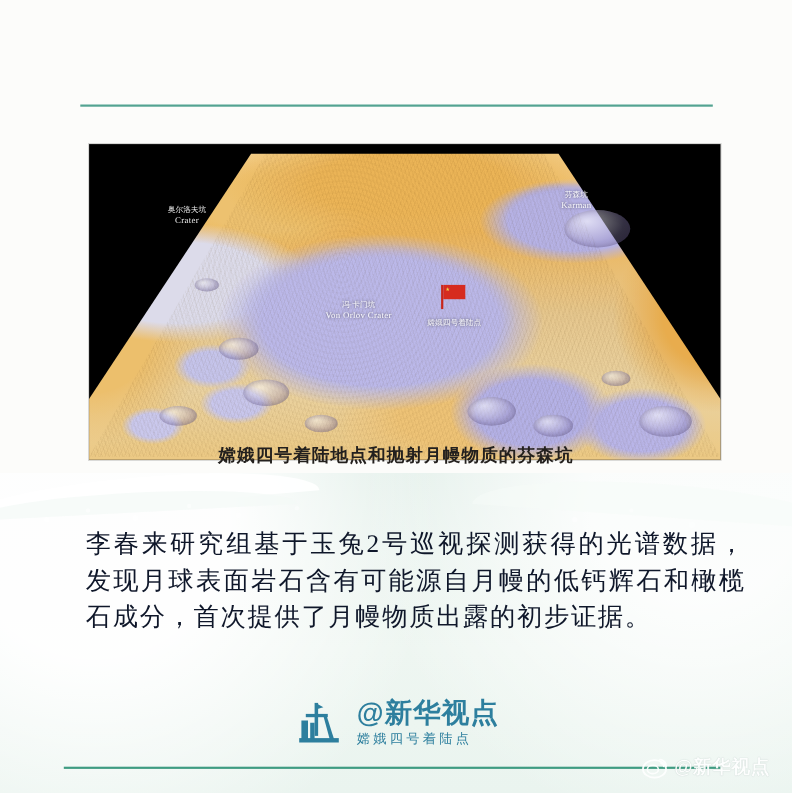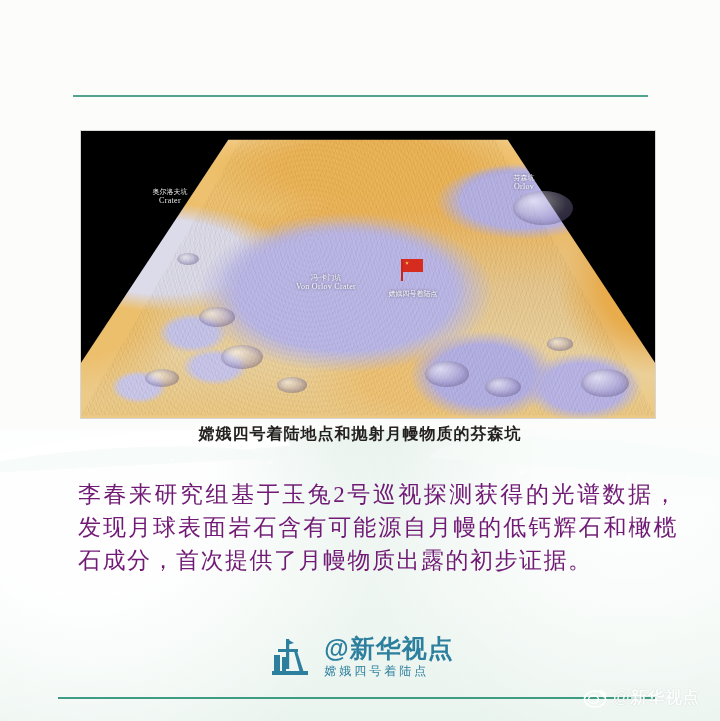--- a/index.html
+++ b/index.html
@@ -77,27 +77,27 @@
     box-shadow:inset 0 0 6px rgba(60,50,90,.35);}
   .map-label{position:absolute;color:#fff;text-shadow:0 0 3px rgba(0,0,0,.7);
     font-size:7px;line-height:9px;text-align:center;white-space:nowrap;opacity:.92;}
   .map-label .en{font-size:8px;font-family:"Liberation Serif","DejaVu Serif",serif;letter-spacing:.3px;}
   .flag{position:absolute;width:20px;height:13px;background:#d62b1f;}
   .flag:after{content:"";position:absolute;left:-2px;top:0;width:2px;height:22px;background:#c8261b;}
   .flag-star{position:absolute;left:2px;top:2px;width:4px;height:4px;background:#f3d34a;
     clip-path:polygon(50% 0%,61% 35%,98% 35%,68% 57%,79% 91%,50% 70%,21% 91%,32% 57%,2% 35%,39% 35%);}
 
   
-  .caption{position:absolute;left:0;top:424px;width:720px;text-align:center;
+  .caption{position:absolute;left:0;top:404px;width:720px;text-align:center;
     font-size:16px;font-weight:bold;color:#23201e;letter-spacing:1px;}
 
   
   .body-text{position:absolute;left:78px;top:478px;width:600px;
     font-family:"Liberation Serif","DejaVu Serif",serif;
-    font-size:23px;line-height:33px;color:#701a75;letter-spacing:1.5px;
+    font-size:23px;line-height:33px;color:#0f172a;letter-spacing:1.5px;
     text-align:justify;}
 
   
   .footer{position:absolute;left:0;top:636px;width:720px;display:flex;
     align-items:center;justify-content:center;gap:10px;}
   .logo-mark{width:48px;height:40px;flex:0 0 auto;}
   .logo-text{display:flex;flex-direction:column;align-items:flex-start;line-height:1;}
   .logo-main{font-size:25px;font-weight:bold;color:#2d7f9e;letter-spacing:1px;}
   .logo-sub{font-size:12px;color:#2d7f9e;letter-spacing:3px;margin-top:4px;}
   .footer-rule{position:absolute;left:58px;top:697px;width:597px;height:2px;background:#3f9c82;}
@@ -146,21 +146,21 @@
       <div class="crater" style="left:500px;top:238px;width:48px;height:28px;"></div>
       <div class="crater" style="left:432px;top:60px;width:60px;height:34px;"></div>
 
       <div class="map-label" style="left:54px;top:56px;width:70px;">
         <span>奥尔洛夫坑</span><br>
         <span class="en">Crater</span>
       </div>
 
       <div class="map-label" style="left:408px;top:42px;width:70px;">
         <span>芬森坑</span><br>
-        <span class="en">Orlov</span>
+        <span class="en">Karman</span>
       </div>
 
       <div class="map-label" style="left:190px;top:142px;width:110px;">
         <span>冯·卡门坑</span><br>
         <span class="en">Von Orlov Crater</span>
       </div>
 
       <div class="map-label" style="left:278px;top:158px;width:108px;">
         <span>嫦娥四号着陆点</span>
       </div>

